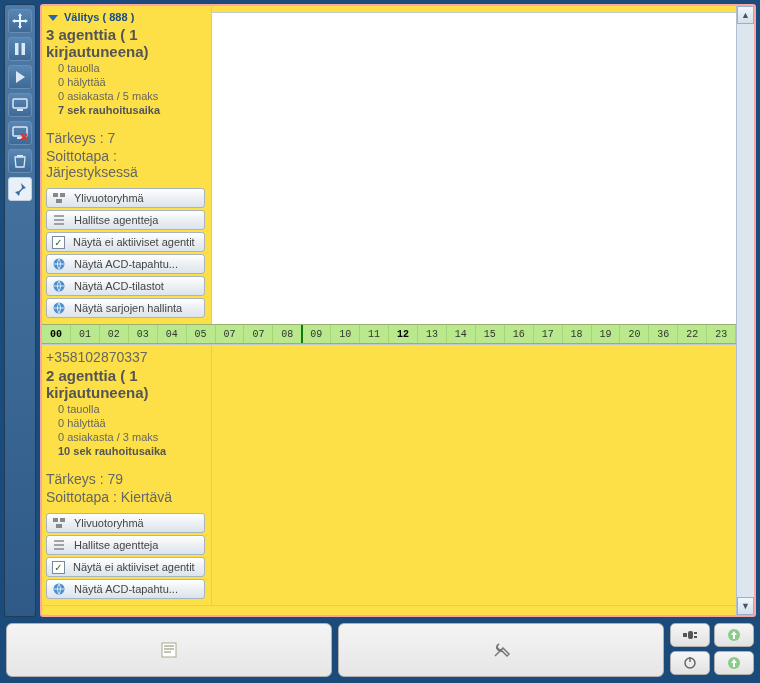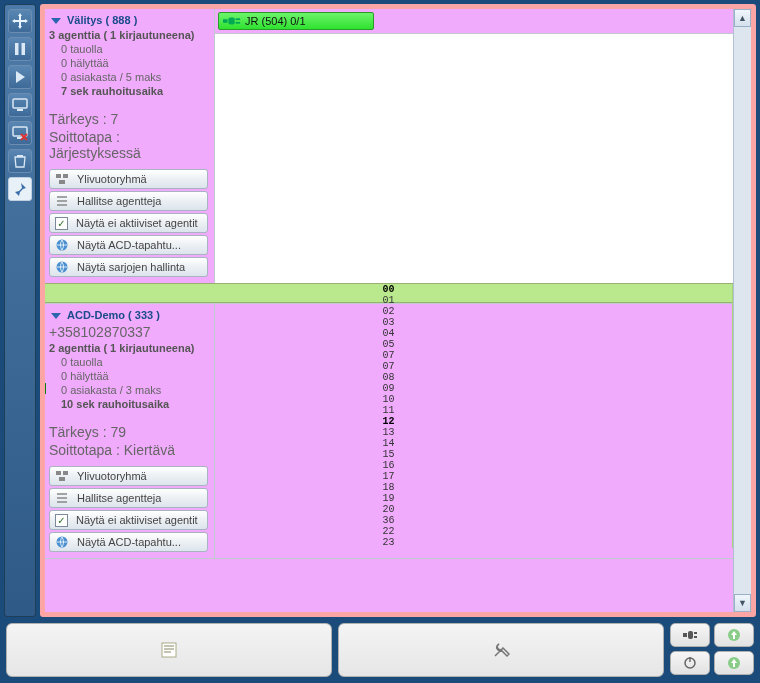--- a/index.html
+++ b/index.html
@@ -15,42 +15,42 @@
   }
   .tb-btn {
     width: 24px; height: 24px; border: 1px solid #6a8db0; border-radius: 3px;
     background: linear-gradient(180deg,#5a86b3 0%, #3d6a98 100%);
     display: flex; align-items: center; justify-content: center; cursor: pointer;
   }
   .tb-btn.active { background: #e8f0f8; border-color: #c0d0e0; }
   .tb-btn svg { width: 16px; height: 16px; }
 
   .main {
-    flex: 1; background: #f0abfc; border: 5px solid #fca5a5; border-radius: 3px;
+    flex: 1; background: #fde047; border: 2px solid #fca5a5; border-radius: 3px;
     display: flex; flex-direction: column; min-height: 0; position: relative;
   }
   .scroll-wrap { flex: 1; overflow: hidden; display: flex; flex-direction: row; }
   .content { flex: 1; overflow: hidden; }
   .vscroll {
     width: 18px; background: linear-gradient(180deg,#e8f0f8,#d0dce8);
     border-left: 1px solid #b0c0d0; display: flex; flex-direction: column;
   }
   .vscroll-btn { height: 18px; border: 1px solid #9ab0c6; background: linear-gradient(180deg,#f0f6fc,#d4e0ec); display:flex;align-items:center;justify-content:center;font-size:9px;color:#456;}
   .vscroll-track { flex: 1; background: #dde6ef; }
 
   .group-block { border-bottom: 1px solid #c0c8d0; }
   .group-body { display: flex; flex-direction: row; min-height: 160px; }
   .group-side {
     width: 170px; padding: 4px 6px 6px 4px; border-right: 1px solid #c0c8d0;
     display: flex; flex-direction: column; gap: 2px; color: #444;
   }
   .group-title-row { display: flex; align-items: center; gap: 4px; }
   .arrow-icon { width: 14px; height: 14px; }
   .group-title { color: #1a4b8a; font-weight: bold; font-size: 11px; }
-  .group-sub { color: #555; font-size: 11px; }
+  .group-sub { color: #555; font-size: 15px; }
   .stat-line { padding-left: 12px; color: #666; font-size: 11px; }
   .stat-bold { font-weight: bold; color: #555; }
   .spacer8 { height: 10px; }
   .meta-line { color: #666; font-size: 14px; }
 
   .btn-list { display: flex; flex-direction: column; gap: 2px; margin-top: 6px; }
   .side-btn {
     height: 20px; border: 1px solid #a8b4c0; border-radius: 3px;
     background: linear-gradient(180deg,#ffffff 0%,#ecf0f4 50%,#dce4ec 100%);
     display: flex; align-items: center; gap: 8px; padding: 0 5px; cursor: pointer;
@@ -65,21 +65,21 @@
     height: 18px; min-width: 156px; border: 1px solid #6a7880; border-radius: 2px;
     display: flex; align-items: center; gap: 4px; padding: 0 4px; font-size: 11px;
   }
   .agent-chip.green { background: linear-gradient(180deg,#6df36d,#2ee22e); border-color:#2a9a2a;}
   .agent-chip.gray  { background: linear-gradient(180deg,#d8d8d8,#b8b8b8); border-color:#888;}
   .agent-chip .plug-icon { width: 18px; height: 12px; flex-shrink:0;}
   .agent-name { font-weight: normal; color: #111; white-space: nowrap; }
 
   .timeline {
     height: 20px; border-top: 1px solid #9ab070; border-bottom: 1px solid #9ab070;
-    display: flex; flex-direction: column; font-size: 10px; font-family: "Courier New", monospace;
+    display: flex; flex-direction: row; font-size: 10px; font-family: "Courier New", monospace;
     background: #b9e88d;
   }
   .hr-cell { flex: 1; display:flex;align-items:center;justify-content:center; border-right:1px solid #a5d47a; color:#333; position:relative;}
   .hr-cell.bold { font-weight: bold; color:#000; }
   .hr-cell.mark::before { content:""; position:absolute; left:-1px; top:0; bottom:0; width:2px; background:#0d7a0d; }
 
   .bottom-bar {
     height: 54px; margin: 6px 6px 6px 6px; display: flex; gap: 6px;
   }
   .big-pane {
@@ -197,36 +197,36 @@
                     </span>
                   <span>Näytä ACD-tapahtu...</span>
                 </div>
                 <div class="side-btn">
                   <span class="mini-icon">
                       <svg viewBox="0 0 14 14">
                         <circle cx="7" cy="7" r="5.5" fill="#4a90d0"></circle>
                         <path d="M2 7h10M7 2c2 3 2 7 0 10M7 2c-2 3-2 7 0 10" stroke="#fff" stroke-width="0.8" fill="none"></path>
                       </svg>
                     </span>
+                  <span>Näytä ACD-tilastot</span>
+                </div>
+                <div class="side-btn">
+                  <span class="mini-icon">
+                      <svg viewBox="0 0 14 14">
+                        <circle cx="7" cy="7" r="5.5" fill="#4a90d0"></circle>
+                        <path d="M2 7h10M7 2c2 3 2 7 0 10M7 2c-2 3-2 7 0 10" stroke="#fff" stroke-width="0.8" fill="none"></path>
+                      </svg>
+                    </span>
                   <span>Näytä sarjojen hallinta</span>
                 </div>
               </div>
             </div>
 
             <div class="agent-area">
               <div class="agent-row">
-                <div class="agent-chip green">
-                  <svg class="plug-icon" viewBox="0 0 20 12">
-                      <rect x="0" y="4" width="5" height="4" fill="#0a5"></rect>
-                      <rect x="6" y="2" width="7" height="8" rx="2" fill="#0a5"></rect>
-                      <rect x="14" y="3" width="5" height="2" fill="#0a5"></rect>
-                      <rect x="14" y="7" width="5" height="2" fill="#0a5"></rect>
-                    </svg>
-                  <span class="agent-name">JR (504)  0/1</span>
-                </div>
               </div>
               <div class="whitepane-lower"></div>
             </div>
           </div>
           <div class="timeline" id="timeline">
               <div class="hr-cell bold">00</div>
               <div class="hr-cell">01</div>
               <div class="hr-cell">02</div>
               <div class="hr-cell">03</div>
               <div class="hr-cell">04</div>
@@ -248,26 +248,20 @@
               <div class="hr-cell">20</div>
               <div class="hr-cell">36</div>
               <div class="hr-cell">22</div>
               <div class="hr-cell">23</div>
             </div>
         </div>
 
         <div class="group-block">
           <div class="group-body">
             <div class="group-side">
-              <div class="group-title-row">
-                <svg class="arrow-icon" viewBox="0 0 14 14">
-                    <path d="M7 11L2 5h10z" fill="#2a65b0"></path>
-                  </svg>
-                <span class="group-title">ACD-Demo ( 333 )</span>
-              </div>
               <div class="meta-line">+358102870337</div>
               <div class="group-sub stat-bold">2 agenttia ( 1 kirjautuneena)</div>
               <div class="stat-line">0 tauolla</div>
               <div class="stat-line">0 hälyttää</div>
               <div class="stat-line">0 asiakasta / 3 maks</div>
               <div class="stat-line stat-bold">10 sek rauhoitusaika</div>
               <div class="spacer8"></div>
               <div class="meta-line">Tärkeys : 79</div>
               <div class="meta-line">Soittotapa : Kiertävä</div>
 

